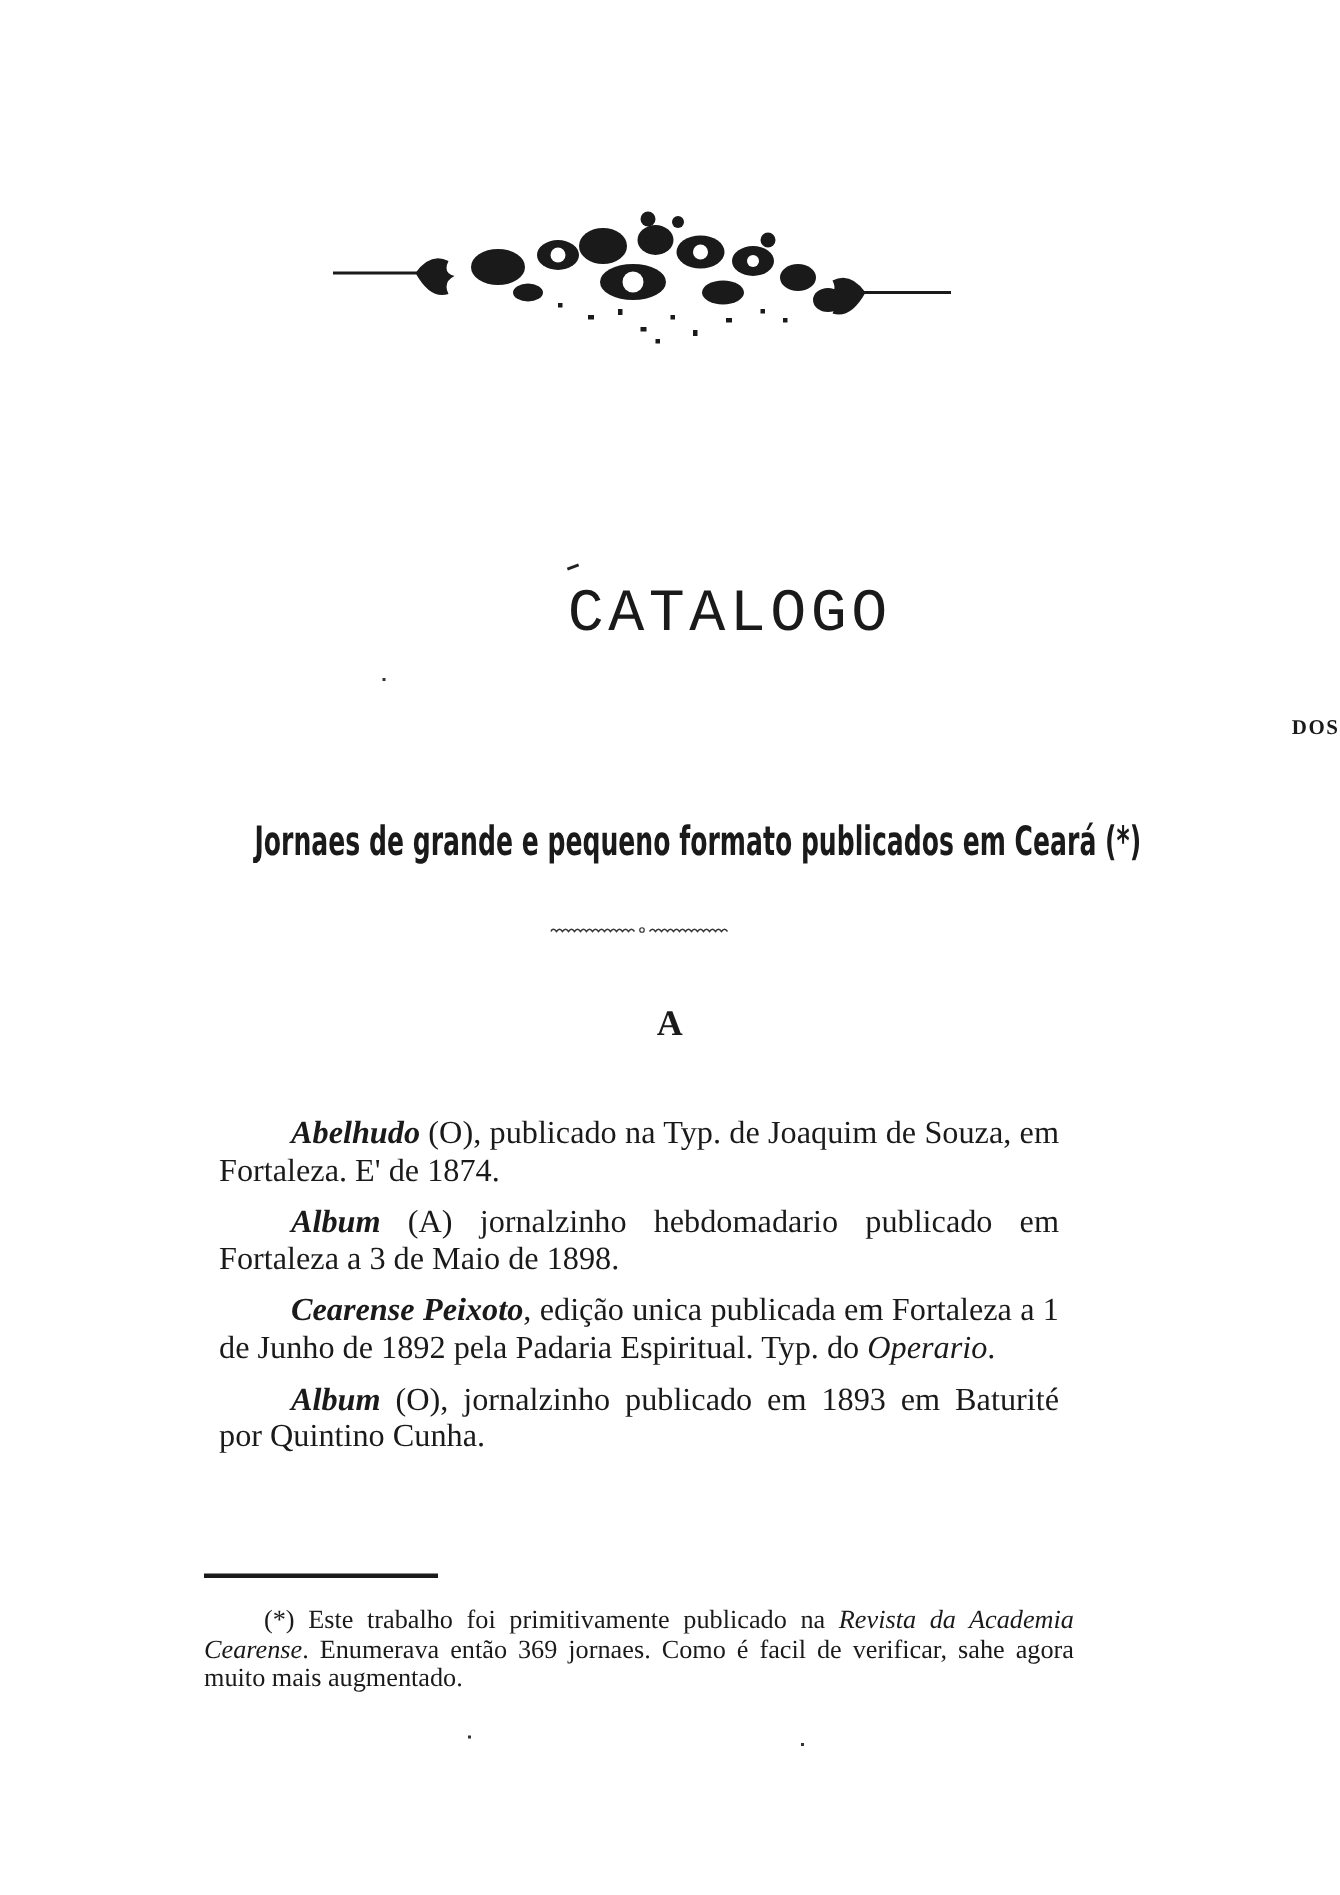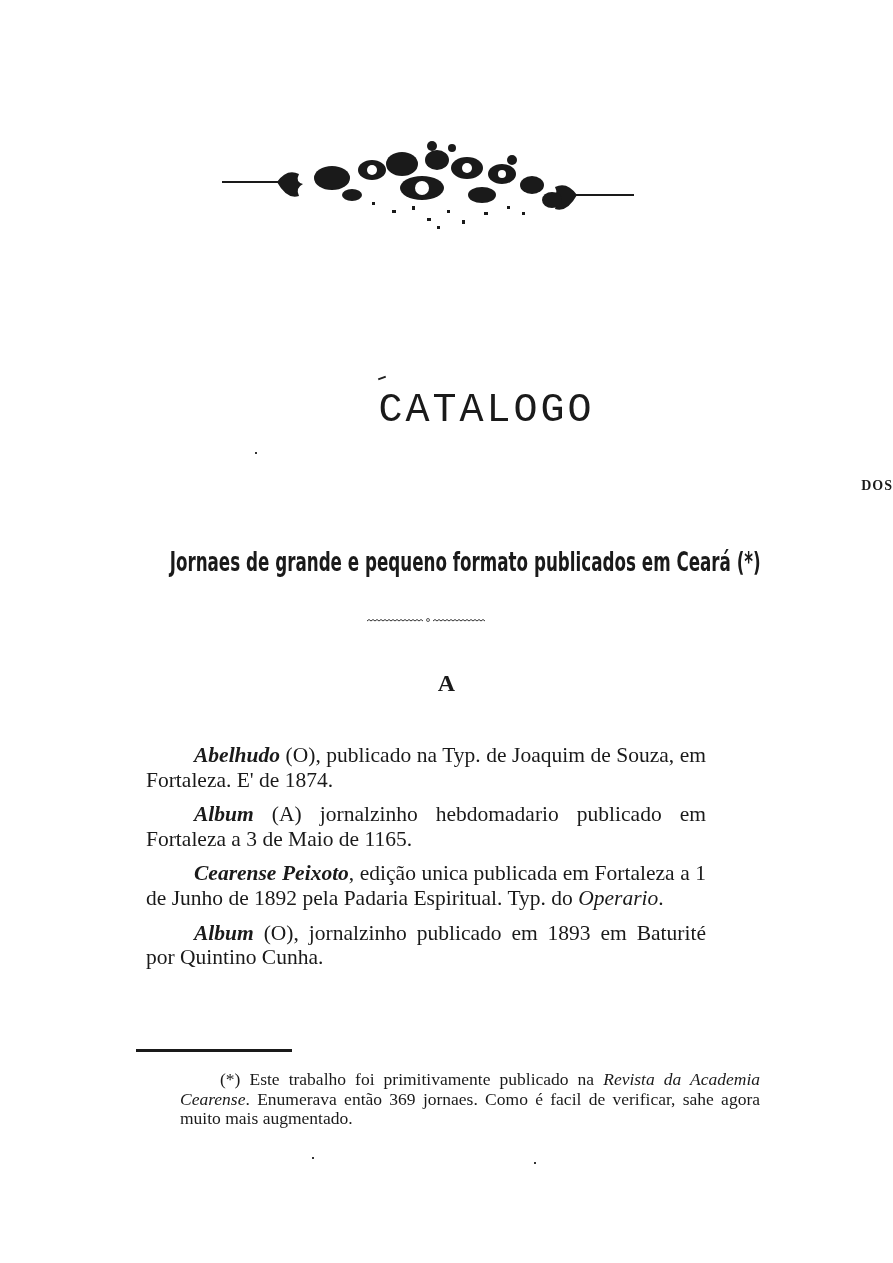--- a/index.html
+++ b/index.html
@@ -22,21 +22,21 @@
     .divider { position: absolute; left: 367px; top: 618px; width: 120px; height: 4px; }
 
     .letter { position: absolute; left: 0; width: 893px; top: 670px; text-align: center; font-family: "Liberation Serif", serif; font-size: 24px; font-weight: bold; }
 
     .body-text { position: absolute; left: 136px; top: 733px; width: 580px; font-family: "Liberation Serif", serif; font-size: 21.5px; line-height: 24.6px; text-align: justify; }
     .body-text p { margin: 10px; text-indent: 48px; text-align: justify; text-align-last: left; }
     .body-text em { font-style: italic; font-weight: bold; }
     .body-text .it { font-style: italic; }
 
     .footnote-rule { position: absolute; left: 136px; top: 1049px; width: 156px; height: 3px; background: #1a1a1a; }
-    .footnote { position: absolute; left: 136px; top: 1070px; width: 580px; font-family: "Liberation Serif", serif; font-size: 17.5px; line-height: 19.5px; text-align: justify; margin-left: 44px; }
+    .footnote { position: absolute; left: 136px; top: 1070px; width: 580px; font-family: "Liberation Serif", serif; font-size: 17.5px; line-height: 19.5px; text-align: justify; }
     .footnote p { margin: 0; text-indent: 40px; }
     .footnote .it { font-style: italic; }
 
     .speck { position: absolute; width: 2px; height: 2px; background: #333; }
   </style>
 </head>
 <body>
 
 <div class="page">
 
@@ -89,21 +89,21 @@
   <svg class="divider" viewBox="0 0 120 4">
     <path d="M0 3 q2 -3 4 0 q2 -3 4 0 q2 -3 4 0 q2 -3 4 0 q2 -3 4 0 q2 -3 4 0 q2 -3 4 0 q2 -3 4 0 q2 -3 4 0 q2 -3 4 0 q2 -3 4 0 q2 -3 4 0 q2 -3 4 0 q2 -3 4 0" fill="none" stroke="#333" stroke-width="1"></path>
     <circle cx="61" cy="2" r="1.5" fill="none" stroke="#333" stroke-width="0.8"></circle>
     <path d="M66 3 q2 -3 4 0 q2 -3 4 0 q2 -3 4 0 q2 -3 4 0 q2 -3 4 0 q2 -3 4 0 q2 -3 4 0 q2 -3 4 0 q2 -3 4 0 q2 -3 4 0 q2 -3 4 0 q2 -3 4 0 q2 -3 4 0" fill="none" stroke="#333" stroke-width="1"></path>
   </svg>
 
   <div class="letter">A</div>
 
   <div class="body-text">
     <p><em>Abelhudo</em><span> (O), publicado na Typ. de Joaquim de Souza, em Fortaleza. E' de 1874.</span></p>
-    <p><em>Album</em><span> (A) jornalzinho hebdomadario publicado em Fortaleza a 3 de Maio de 1165.</span></p>
+    <p><em>Album</em><span> (A) jornalzinho hebdomadario publicado em Fortaleza a 3 de Maio de 1898.</span></p>
     <p><em>Cearense Peixoto</em><span>, edição unica publicada em Fortaleza a 1 de Junho de 1892 pela Padaria Espiritual. Typ. do </span><span class="it">Operario</span><span>.</span></p>
     <p><em>Album</em><span> (O), jornalzinho publicado em 1893 em Baturité por Quintino Cunha.</span></p>
   </div>
 
   <div class="footnote-rule"></div>
   <div class="footnote">
     <p><span>(*) Este trabalho foi primitivamente publicado na </span><span class="it">Revista da Academia Cearense</span><span>. Enumerava então 369 jornaes. Como é facil de verificar, sahe agora muito mais augmentado.</span></p>
   </div>
 
   <div class="speck" style="left:312px;top:1157px;"></div>

